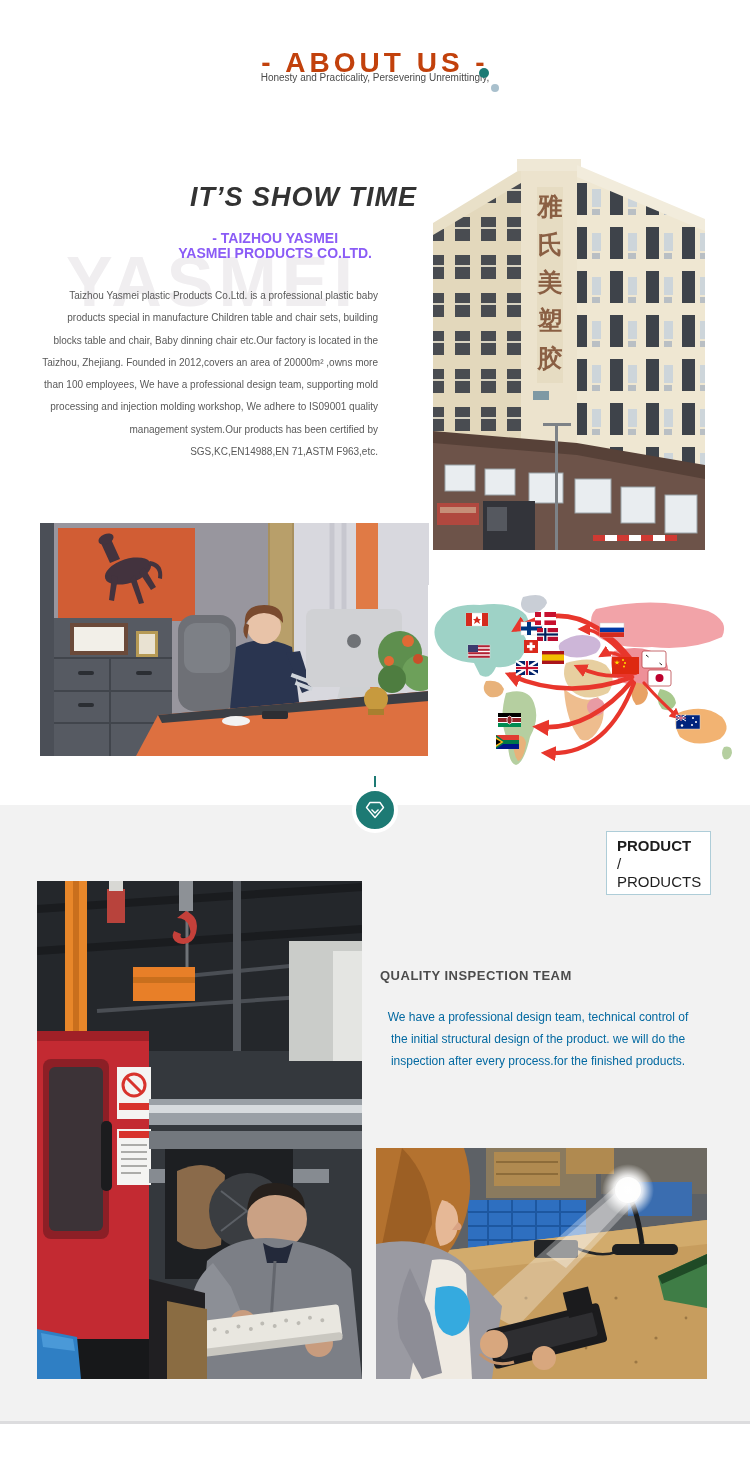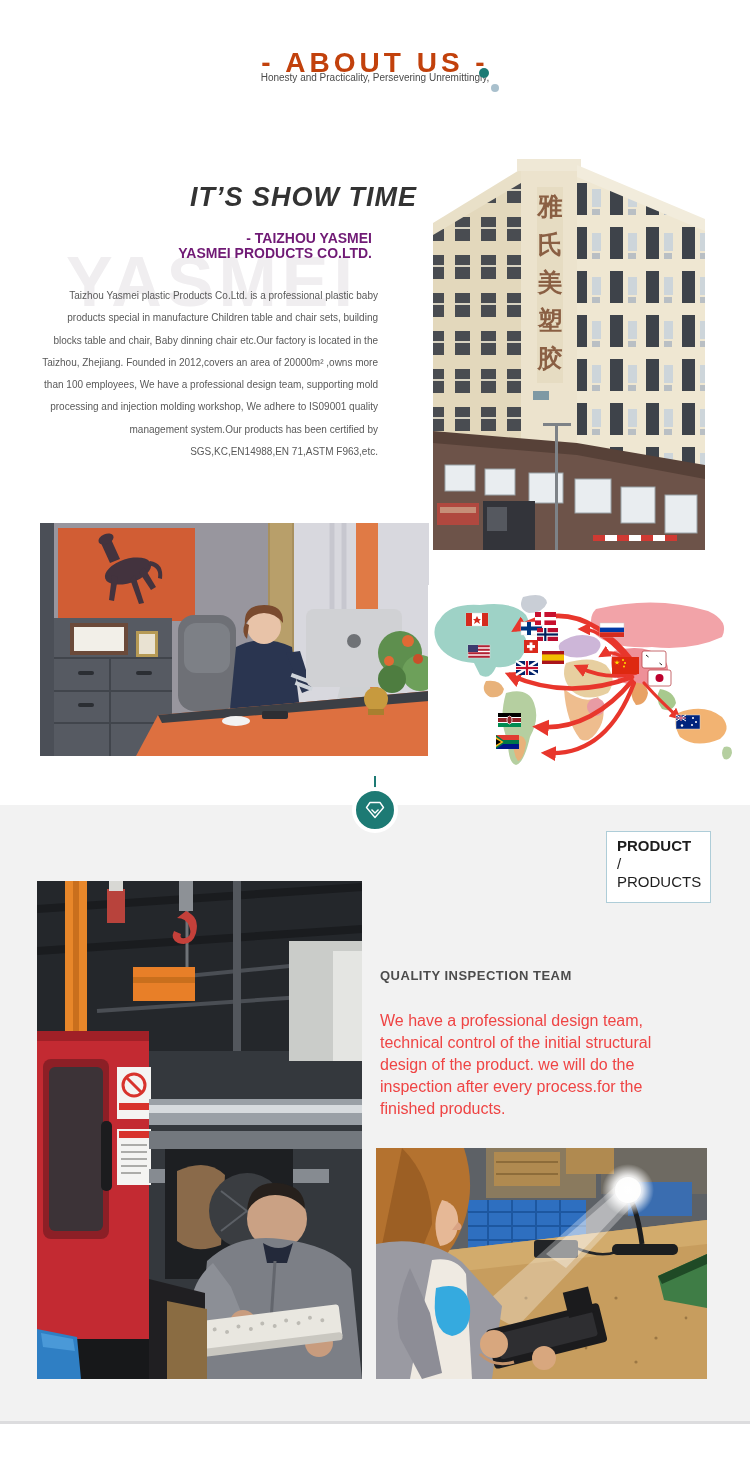--- a/index.html
+++ b/index.html
@@ -13,21 +13,21 @@
   .tagline{top:70px;left:0;width:750px;text-align:center;font-size:10px;color:#4a4a4a;line-height:16px;}
   .dot{border-radius:50%;}
   .dot-teal{top:68px;left:479px;width:10px;height:10px;background:#1d7a74;}
   .dot-blue{top:84px;left:491px;width:8px;height:8px;background:#a9c0cd;}
 
   
   .watermark{top:198px;left:66px;font-size:70px;font-weight:700;letter-spacing:5px;color:#f0eef0;
              white-space:nowrap;z-index:0;margin-top:44px;}
   .showtime{top:160px;right:333px;font-size:27px;font-weight:700;letter-spacing:1px;color:#333;
             white-space:nowrap;z-index:2;font-style:italic;}
-  .subtitle{top:231px;right:378px;text-align:right;font-size:14px;font-weight:700;color:#701a75;
+  .subtitle{top:231px;right:378px;text-align:center;font-size:14px;font-weight:700;color:#8b5cf6;
             line-height:15px;white-space:nowrap;z-index:2;}
   .company-desc{top:275px;left:42px;width:336px;text-align:right;font-size:10px;color:#595959;
                 line-height:22.3px;z-index:2;}
 
   
   figure{margin:0;padding:0;}
   .building-photo{top:135px;left:425px;width:287px;height:415px;}
   .office-photo{top:523px;left:40px;width:389px;height:233px;}
   .map-photo{top:585px;left:428px;width:315px;height:190px;}
   .factory-photo{top:881px;left:37px;width:325px;height:498px;}
@@ -36,25 +36,25 @@
 
   
   .divider-line{top:776px;left:374px;width:2px;height:16px;background:#1d7a74;z-index:3;}
   .divider-circle{top:787px;left:352px;width:38px;height:38px;background:#1d7a74;border-radius:50%;
                   border:4px solid #ffffff;display:flex;align-items:center;justify-content:center;z-index:3;}
 
   
   .gray-section{top:805px;left:0;width:750px;height:616px;background:#f2f2f2;
                 border-bottom:3px solid #dcdcde;}
   .product-box{top:831px;left:606px;width:93px;height:57px;background:#ffffff;border:1px solid #aecdd8;
-               padding:5px 0 8px 10px;color:#1e1e1e;font-size:15px;line-height:18px;z-index:2;}
+               padding:5px 0 0 10px;color:#1e1e1e;font-size:15px;line-height:18px;z-index:2;}
   .product-box .b1{font-weight:700;}
   .quality-title{top:955px;left:380px;font-size:13px;font-weight:700;letter-spacing:.5px;color:#4c4c4c;
                  white-space:nowrap;}
-  .quality-desc{top:994px;left:380px;width:316px;font-size:16px;color:#ef4444;line-height:22px;}
+  .quality-desc{top:994px;left:380px;width:316px;font-size:12px;color:#0369a1;line-height:22px;text-align:center;}
 </style>
 </head>
 <body>
 
 <div class="page">
 
   <h1 class="abs about-title">- ABOUT US -</h1>
   <div class="abs tagline">
     <div>Honesty and Practicality, Persevering Unremittingly,</div>
   </div>

